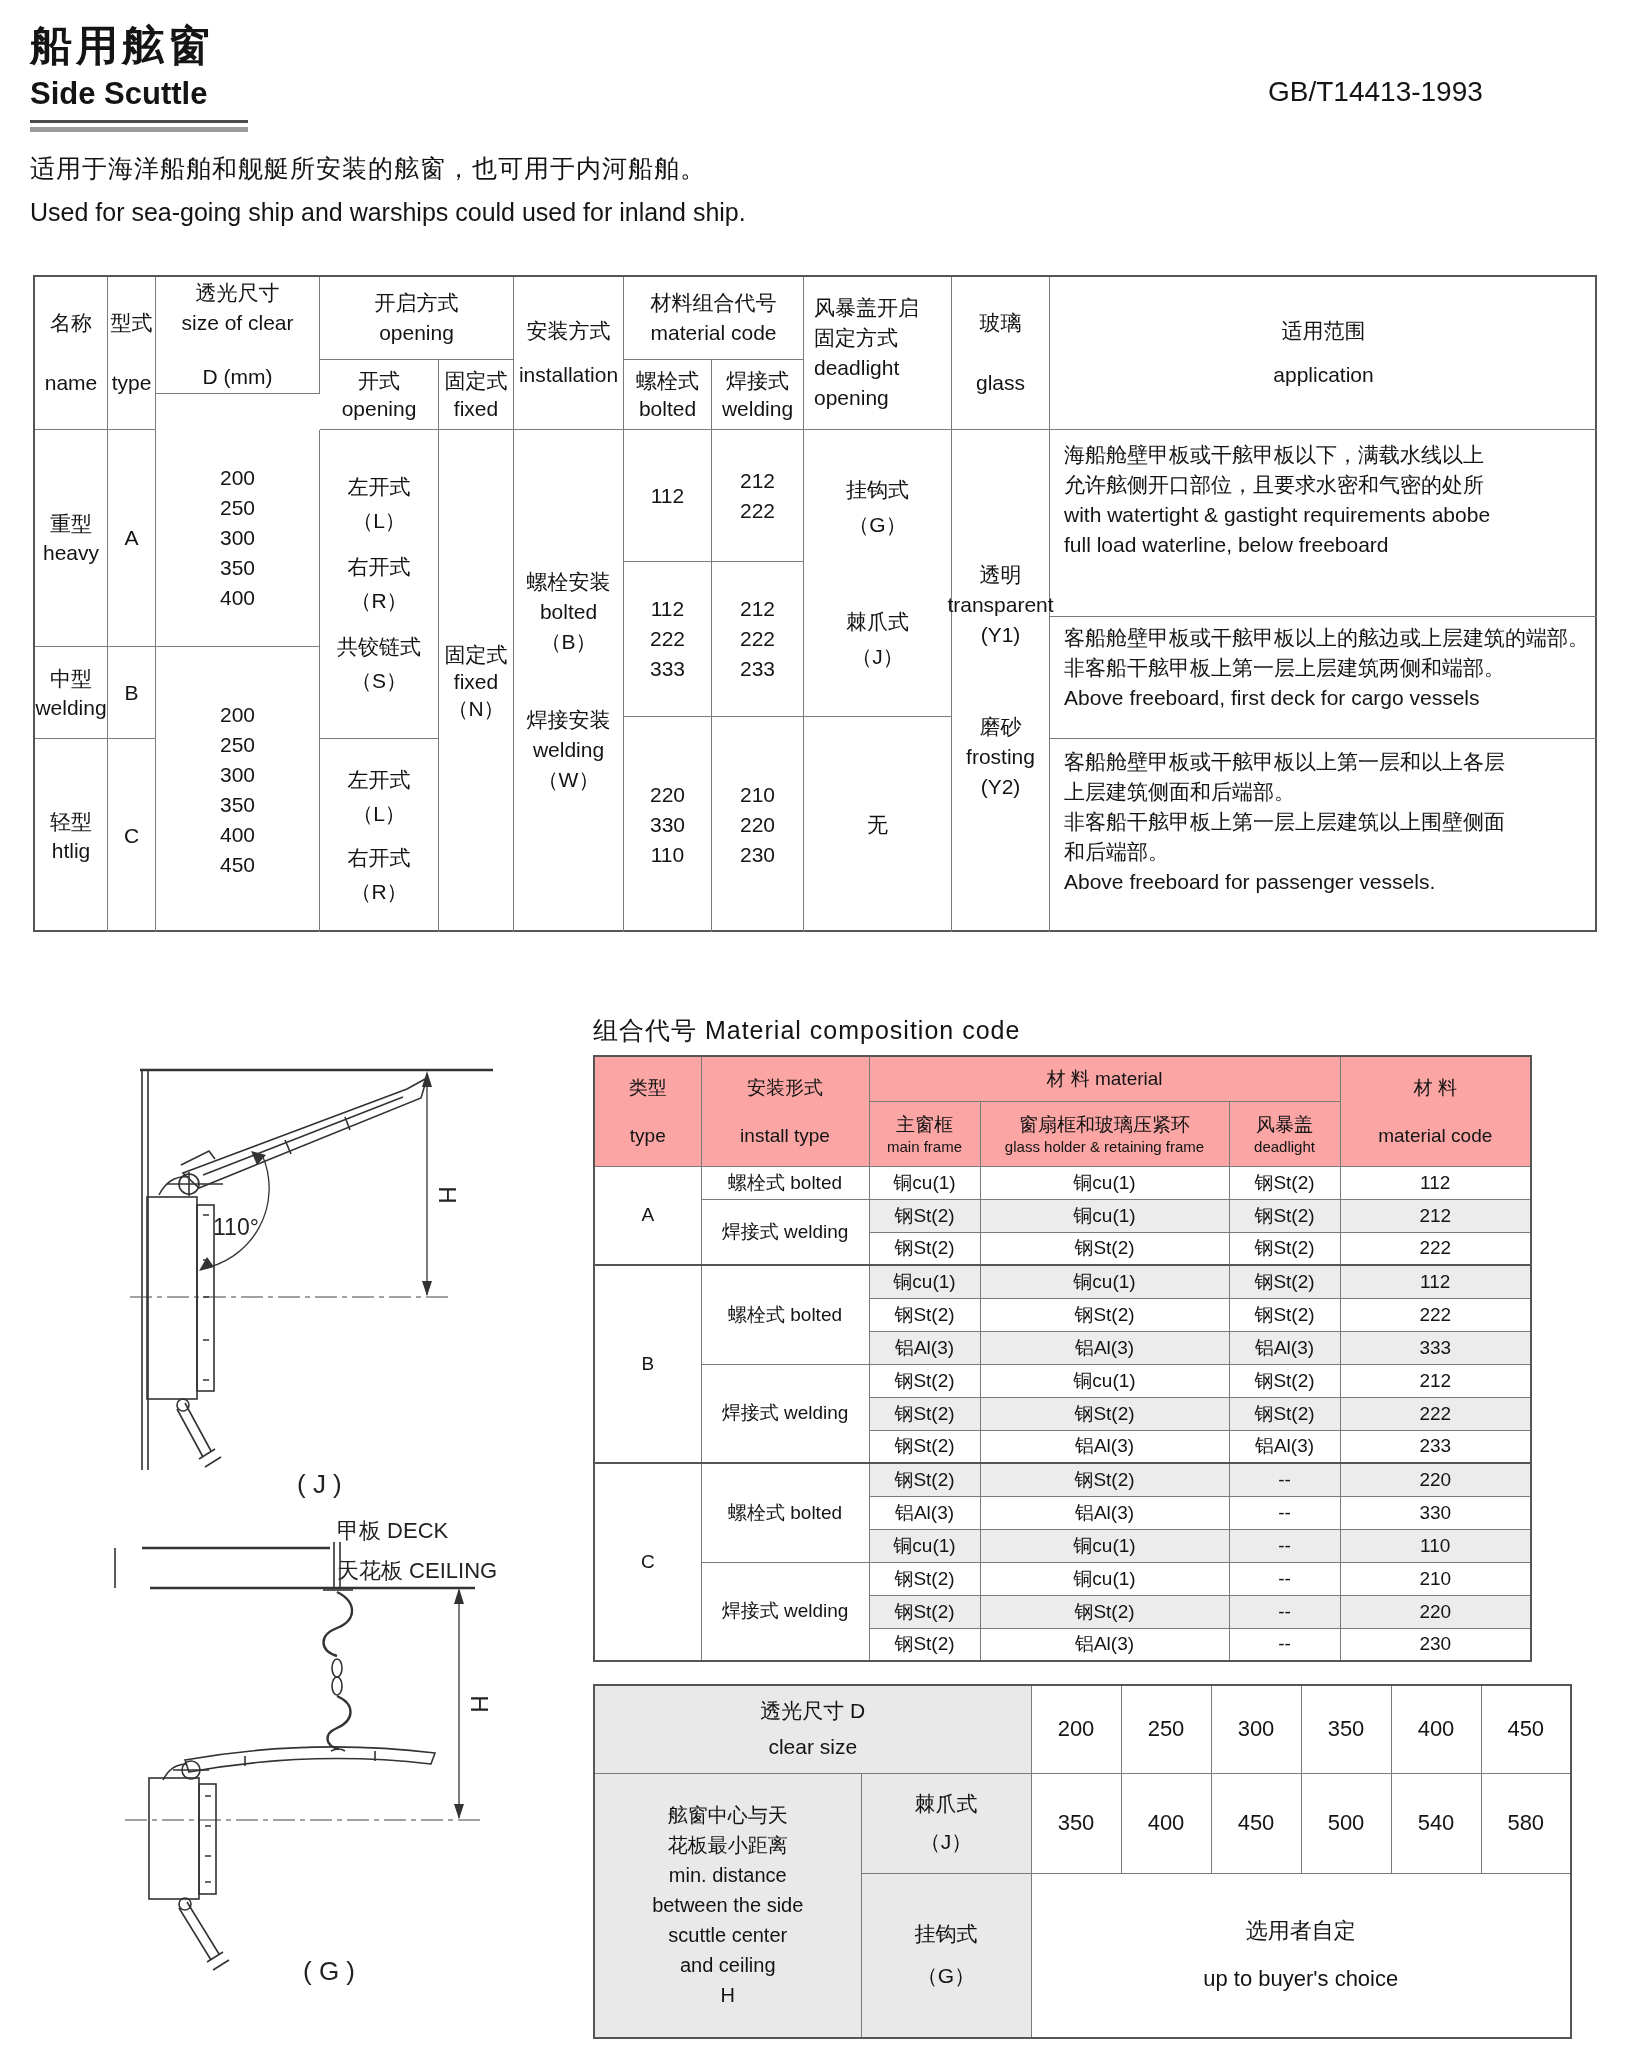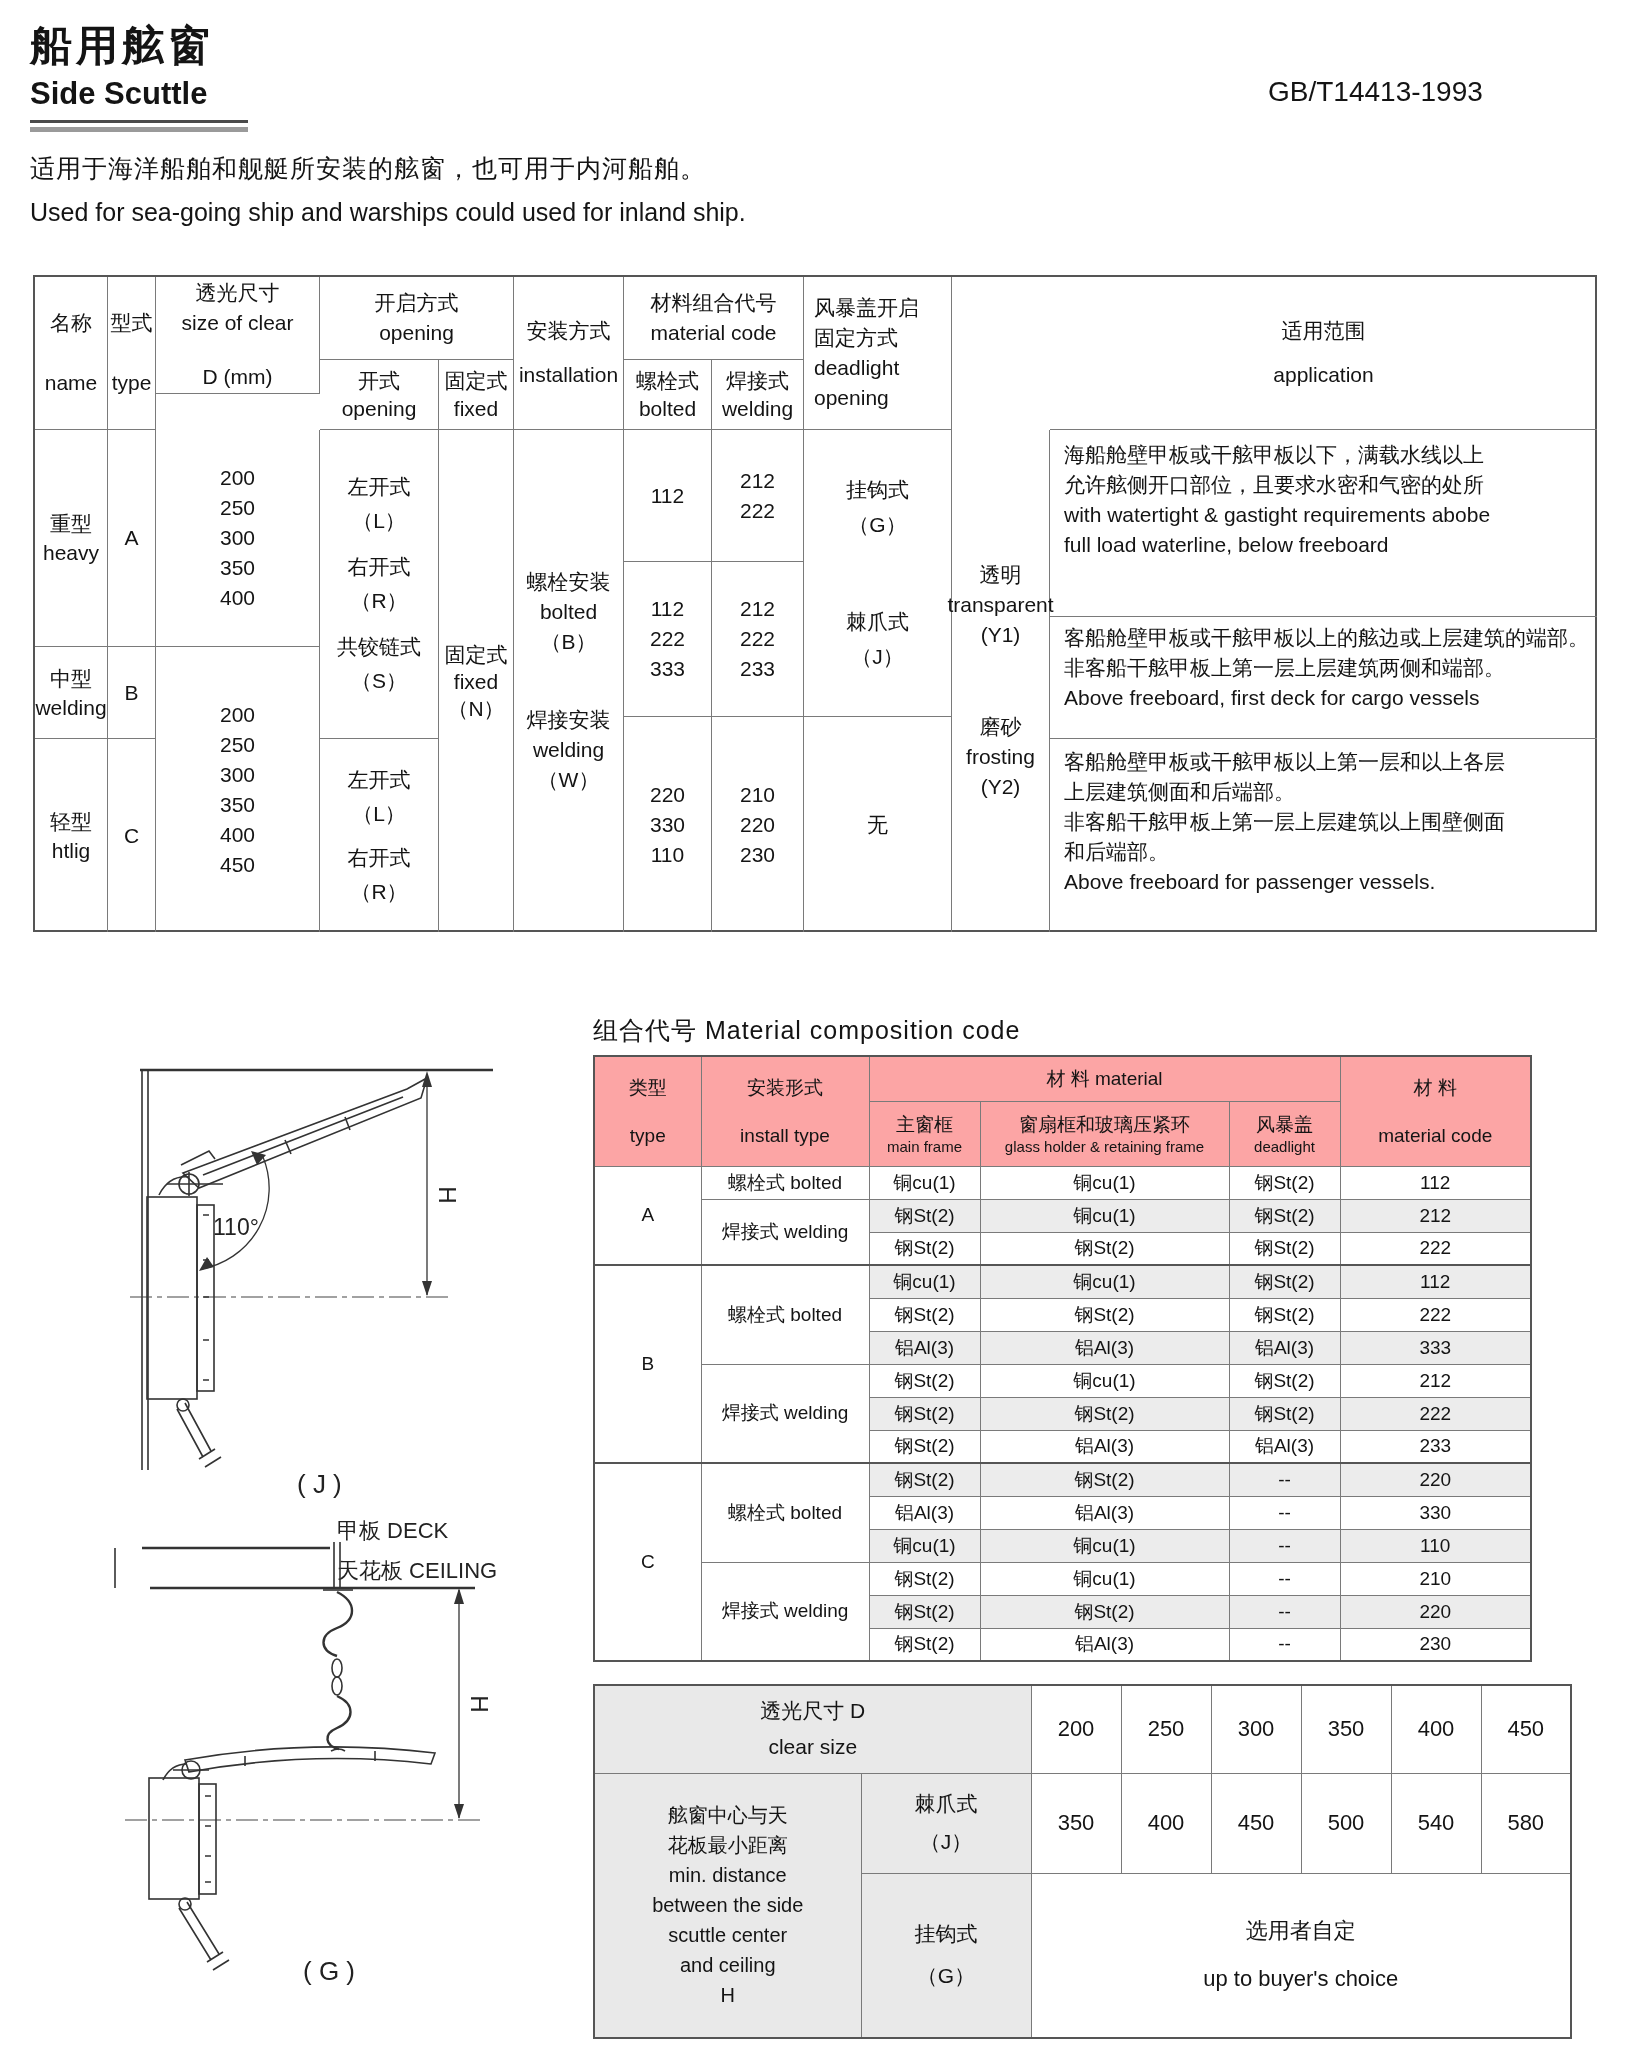--- a/index.html
+++ b/index.html
@@ -111,20 +111,24 @@
   <div class="c br bb" style="left:677px;top:83px;width:92px;height:70px;line-height:28px">
       <div>焊接式</div>
       <div>welding</div>
     </div>
   <div class="c br bb" style="left:769px;top:0;width:148px;height:153px;align-items:flex-start;padding-left:10px;text-align:left">
       <div>风暴盖开启</div>
       <div>固定方式</div>
       <div>deadlight</div>
       <div>opening</div>
     </div>
+  <div class="c br bb hdr-gap" style="left:917px;top:0;width:98px;height:153px">
+      <div>玻璃</div>
+      <div>glass</div>
+    </div>
   <div class="c br bb" style="left:0;top:153px;width:73px;height:217px;line-height:29px">
       <div>重型</div>
       <div>heavy</div>
     </div>
 
   <div class="c bb hdr-gap2" style="left:1015px;top:0;width:547px;height:153px">
       <div>适用范围</div>
       <div>application</div>
     </div>
   <div class="c br bb num" style="left:73px;top:153px;width:48px;height:217px">A</div>

